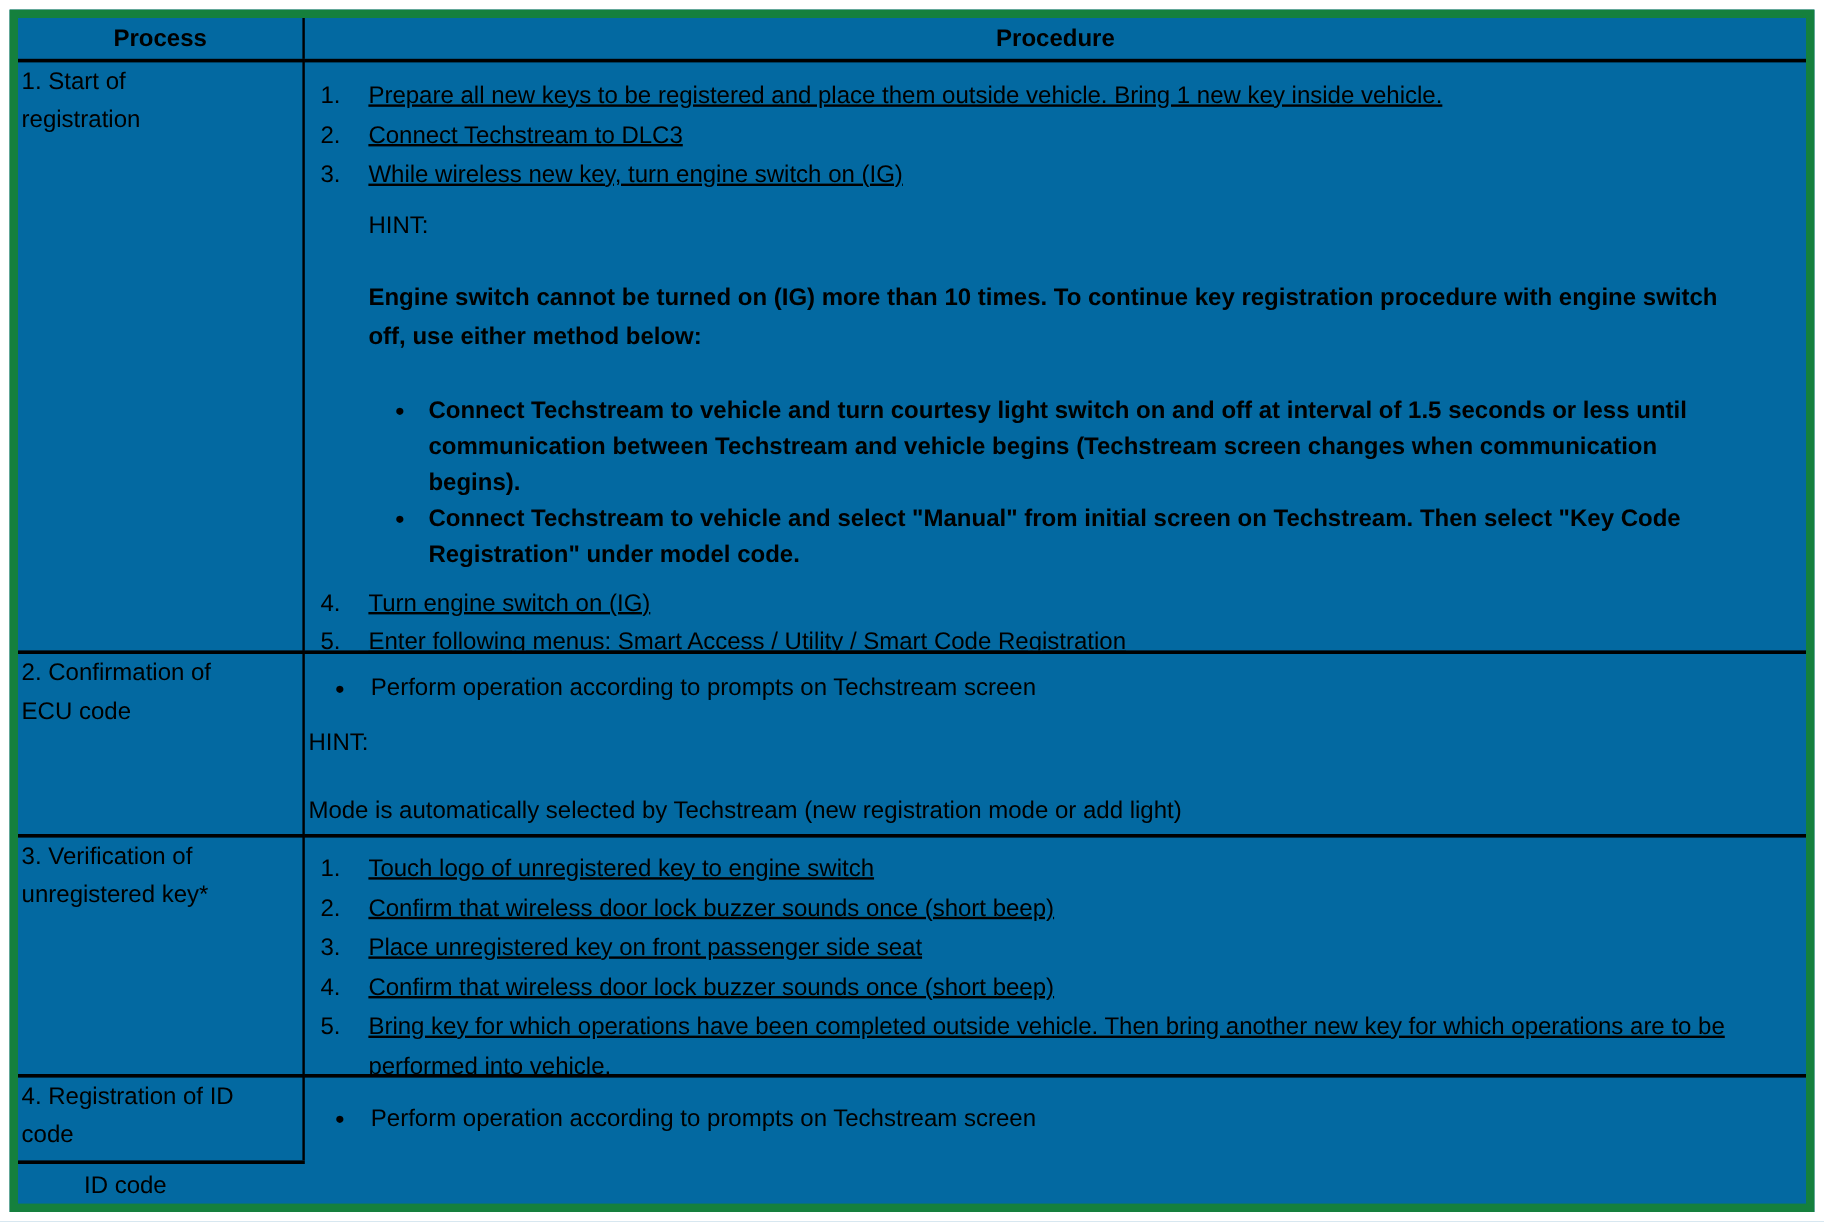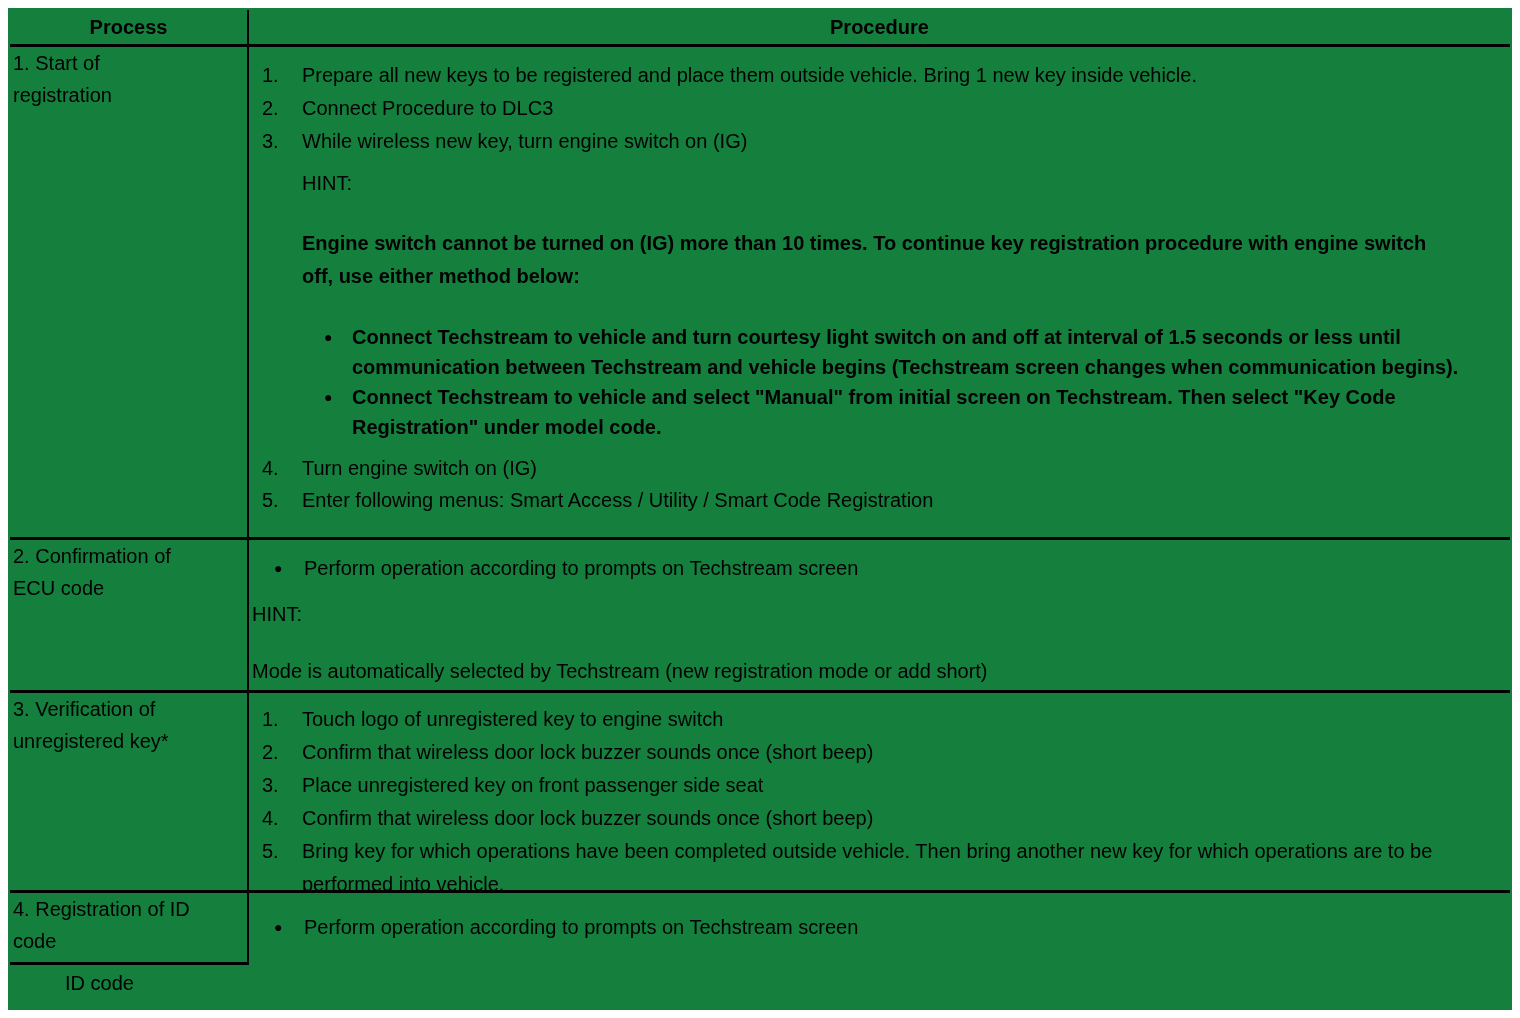--- a/index.html
+++ b/index.html
@@ -3,21 +3,21 @@
 <meta charset="utf-8">
 <style>
   html,body{margin:0;padding:0;background:#ffffff;}
   body{
     width:1520px;height:1018px;overflow:hidden;position:relative;
     font-family:"Liberation Sans","DejaVu Sans",sans-serif;
     color:#000;font-size:20px;
   }
   .doc{
     position:absolute;left:8px;top:8px;width:1504px;height:1002px;
-    border:2px solid #15803d;box-sizing:border-box;background:#15803d;
+    border:7px solid #15803d;box-sizing:border-box;background:#0369a1;
   }
   .tbl{
     display:grid;width:100%;height:100%;
     grid-template-columns:239px 1fr;
     grid-template-rows:34px 493px 153px 200px 72px 40px;
   }
   .cell{box-sizing:border-box;overflow:hidden;}
   .pcell{border-right:2px solid #000;display:flex;flex-direction:column;}
   .hcell{display:flex;align-items:center;justify-content:center;font-weight:bold;}
   .hp{border-right:2px solid #000;}
@@ -26,21 +26,21 @@
   .dcell{padding-right:48px;}
   .dcell.row0{padding-top:12px;}
   .dcell.row1{padding-top:13px;}
   .dcell.row2{padding-top:10px;}
   .dcell.row3,.dcell.row4{display:flex;flex-direction:column;justify-content:center;padding-top:0;}
   .dcell.row3 .ulblock,.dcell.row4 .ulblock{margin-top:0;}
   .olblock{line-height:33px;}
   .olblock.cont{margin-top:10px;line-height:32px;}
   .lirow{display:flex;align-items:flex-start;}
   .linum{flex:none;width:40px;margin-left:13px;}
-  .litext{flex:1;}
+  .litext{flex:1;text-decoration:underline;}
   .ulrow{display:flex;align-items:flex-start;}
   .ulblock{line-height:31px;}
   .ulblock .bul{flex:none;width:30px;margin-left:25px;font-size:14px;}
   .ulblock.bold{margin:29px 0 0 0;line-height:30px;font-weight:bold;}
   .ulblock.bold .bul{width:28px;margin-left:75px;}
   .ultext{flex:1;}
   .hint{line-height:33px;}
   .hint.ind{margin:9px 0 27px 53px;}
   .hint.flush{margin:14px 0 24px 3px;}
   .para{line-height:33px;}
@@ -63,21 +63,21 @@
         <div class="pline">registration</div>
       </div>
       <div class="cell dcell bt row0">
         <div class="olblock">
           <div class="lirow">
             <div class="linum">1.</div>
             <div class="litext">Prepare all new keys to be registered and place them outside vehicle. Bring 1 new key inside vehicle.</div>
           </div>
           <div class="lirow">
             <div class="linum">2.</div>
-            <div class="litext">Connect Procedure to DLC3</div>
+            <div class="litext">Connect Techstream to DLC3</div>
           </div>
           <div class="lirow">
             <div class="linum">3.</div>
             <div class="litext">While wireless new key, turn engine switch on (IG)</div>
           </div>
         </div>
         <div class="hint ind">HINT:</div>
         <div class="para ind">Engine switch cannot be turned on (IG) more than 10 times. To continue key registration procedure with engine switch off, use either method below:</div>
         <div class="ulblock bold">
           <div class="ulrow">
@@ -105,21 +105,21 @@
         <div class="pline">ECU code</div>
       </div>
       <div class="cell dcell bt row1">
         <div class="ulblock">
           <div class="ulrow">
             <div class="bul">●</div>
             <div class="ultext">Perform operation according to prompts on Techstream screen</div>
           </div>
         </div>
         <div class="hint flush">HINT:</div>
-        <div class="para flush">Mode is automatically selected by Techstream (new registration mode or add short)</div>
+        <div class="para flush">Mode is automatically selected by Techstream (new registration mode or add light)</div>
       </div>
       <div class="cell pcell bt row2">
         <div class="pline">3. Verification of</div>
         <div class="pline">unregistered key*</div>
       </div>
       <div class="cell dcell bt row2">
         <div class="olblock">
           <div class="lirow">
             <div class="linum">1.</div>
             <div class="litext">Touch logo of unregistered key to engine switch</div>

